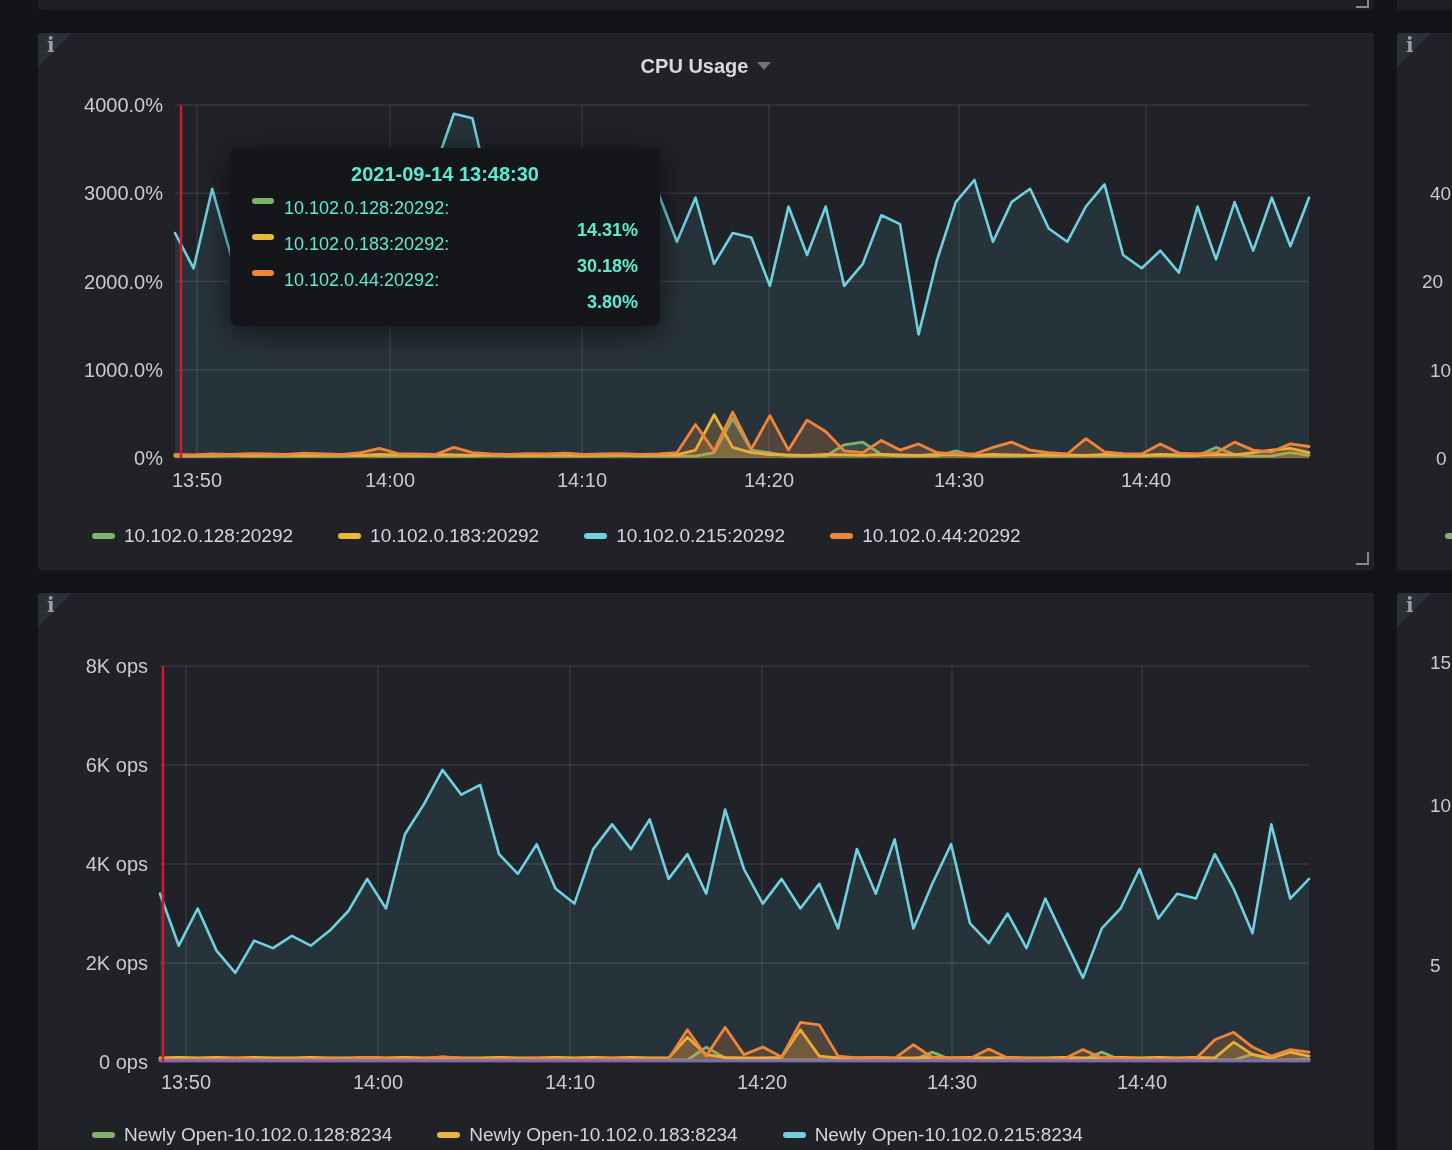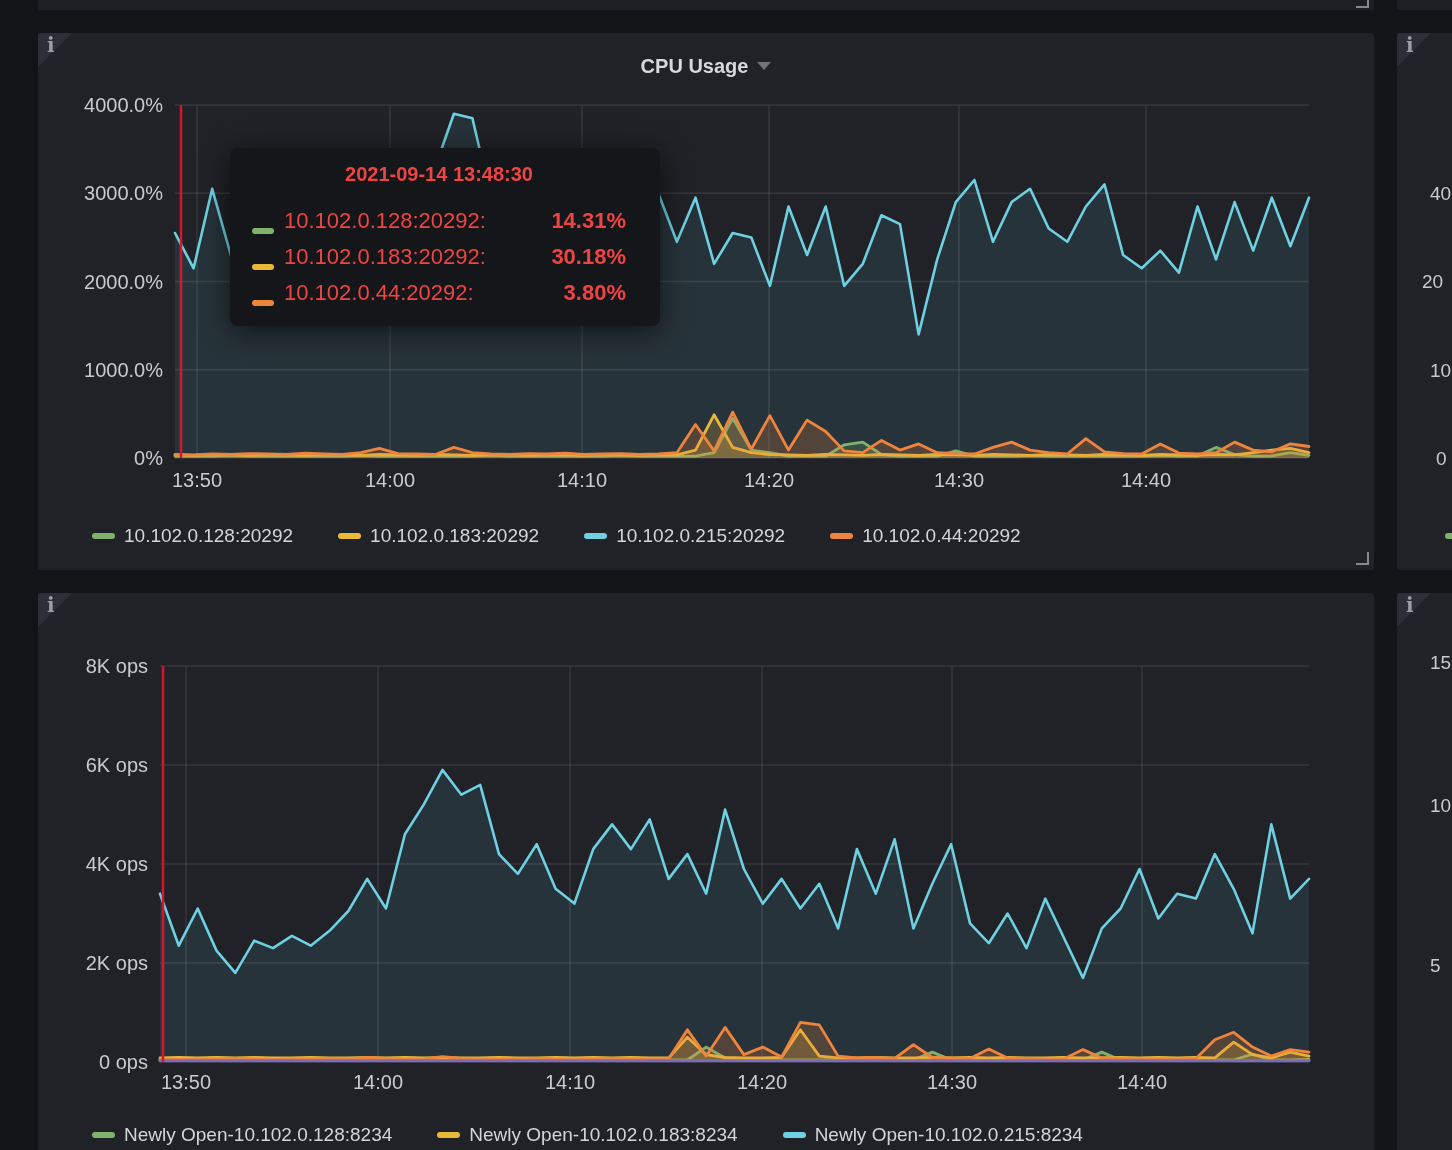--- a/index.html
+++ b/index.html
@@ -20,24 +20,24 @@
   .chart{position:absolute;left:0;top:0;}
   .legend{position:absolute;display:flex;align-items:center;gap:45px;white-space:nowrap;}
   .li{display:flex;align-items:center;gap:9px;cursor:pointer;}
   .dash{width:23px;height:6px;border-radius:3px;flex:none;}
   .ll{font-size:19px;color:#d4d5d7;}
   .rh{position:absolute;right:5px;bottom:5px;width:11px;height:11px;
       border-right:2px solid #85878c;border-bottom:2px solid #85878c;cursor:nwse-resize;}
   .rh-sliver{bottom:2px;height:7px;}
   
   .tooltip{position:absolute;left:230px;top:148px;width:430px;background:#141619;
-           border-radius:8px;padding:15px 34px 20px 22px;box-sizing:border-box;
-           box-shadow:0 6px 30px rgba(0,0,0,.6);z-index:5;color:#ef4444;}
+           border-radius:8px;padding:15px 22px 20px 22px;box-sizing:border-box;
+           box-shadow:0 6px 30px rgba(0,0,0,.6);z-index:5;color:#5eead4;}
   .tt-title{text-align:center;font-size:20px;font-weight:bold;margin-bottom:12px;}
-  .tt-row{display:flex;align-items:flex-end;height:36px;font-size:22px;}
+  .tt-row{display:flex;align-items:flex-start;height:36px;font-size:18px;}
   .tt-row .dash{width:22px;height:6px;margin-right:10px;}
   .tt-label{flex:1 1 auto;}
   .tt-val{font-weight:bold;text-align:right;margin-top:22px;}
   .rtick{position:absolute;font-size:19px;color:#c9cacc;}
 </style>
 </head>
 <body>
 
 <div class="page">
 

